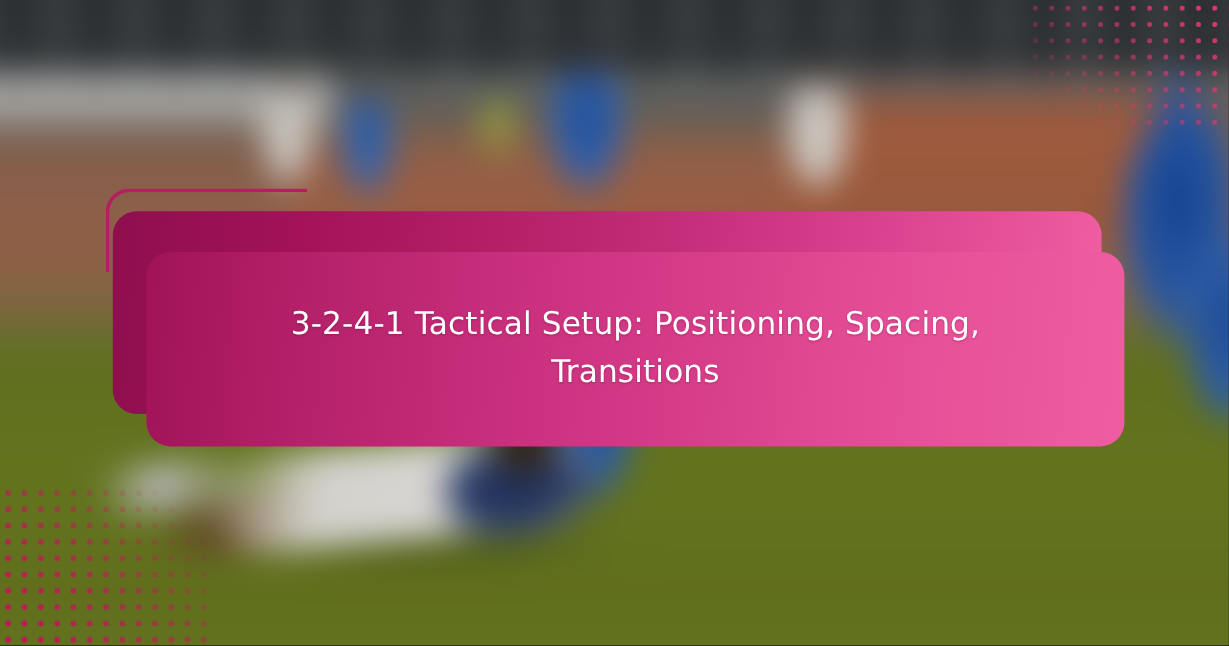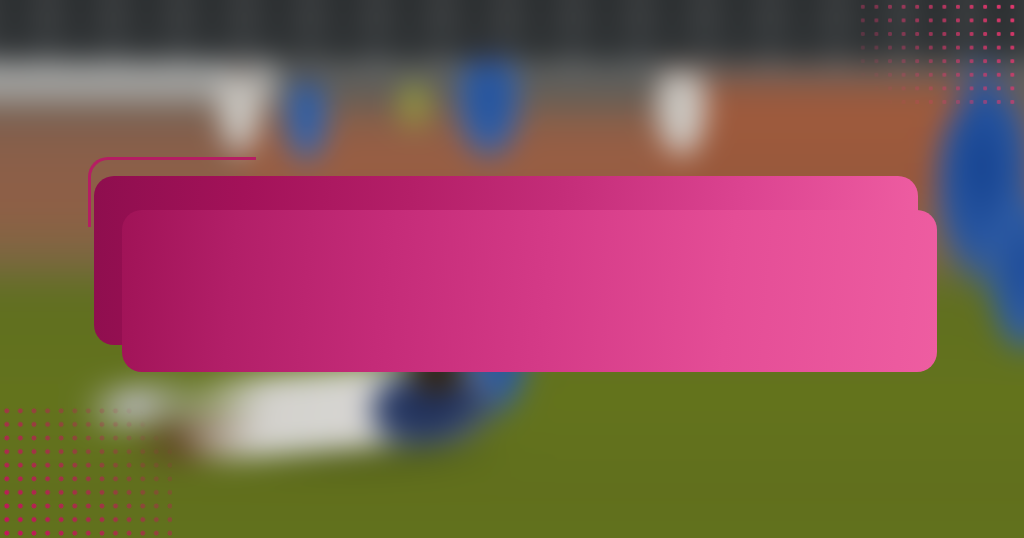--- a/index.html
+++ b/index.html
@@ -317,14 +317,17 @@
     <div class="bg-dim"></div>
   </div>
 
   <div class="dots dots-tr"></div>
   <div class="dots dots-bl"></div>
 
   <div class="card-outline"></div>
   <div class="card-back"></div>
   <div class="card-front"></div>
 
+  <div class="card-title">
+    <h1>3-2-4-1 Tactical Setup: Positioning, Spacing, Transitions</h1>
+  </div>
 
 </div>
 
 </body></html>

